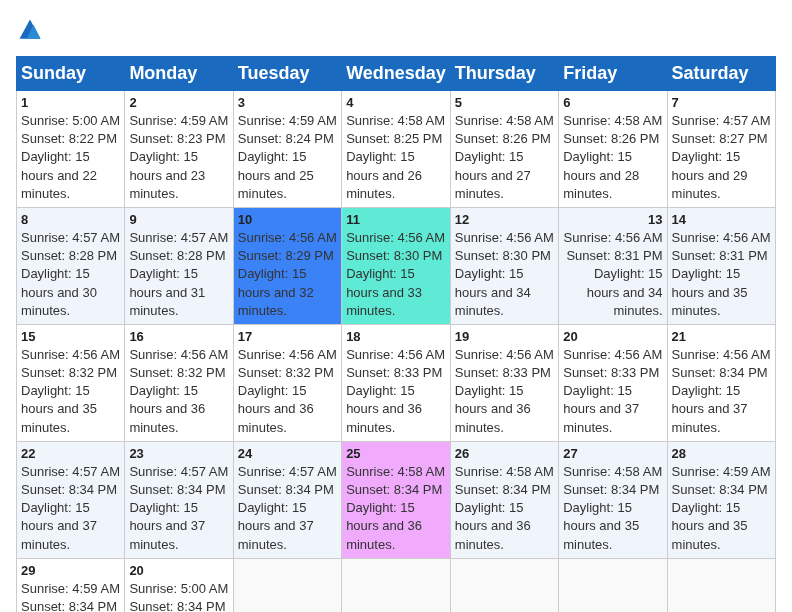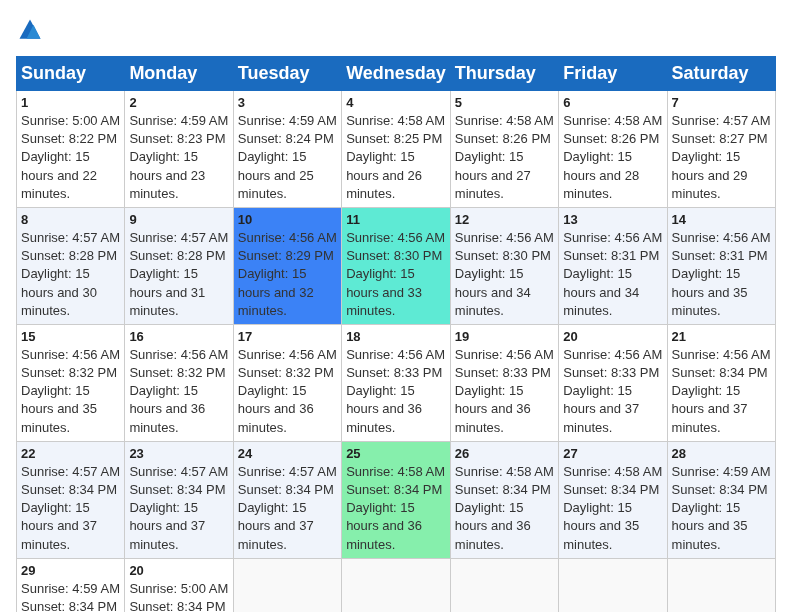--- a/index.html
+++ b/index.html
@@ -218,21 +218,21 @@
         </div>
       </td>
         <td style="background: rgb(240, 244, 251);">
         <span class="day-number">12</span>
         <div class="day-info">
           <span>Sunrise: 4:56 AM</span><br>
           <span>Sunset: 8:30 PM</span><br>
           <span>Daylight: 15 hours and 34 minutes.</span>
         </div>
       </td>
-        <td style="background: rgb(240, 244, 251);">
+        <td style="background: rgb(240, 244, 251); text-align: right;">
         <span class="day-number">13</span>
         <div class="day-info">
           <span>Sunrise: 4:56 AM</span><br>
           <span>Sunset: 8:31 PM</span><br>
           <span>Daylight: 15 hours and 34 minutes.</span>
         </div>
       </td>
         <td style="background: rgb(240, 244, 251);">
         <span class="day-number">14</span>
         <div class="day-info">
@@ -318,21 +318,21 @@
         </div>
       </td>
         <td style="background: rgb(240, 244, 251);">
         <span class="day-number">24</span>
         <div class="day-info">
           <span>Sunrise: 4:57 AM</span><br>
           <span>Sunset: 8:34 PM</span><br>
           <span>Daylight: 15 hours and 37 minutes.</span>
         </div>
       </td>
-        <td style="background: #86efac;">
+        <td style="background: #f0abfc;">
         <span class="day-number">25</span>
         <div class="day-info">
           <span>Sunrise: 4:58 AM</span><br>
           <span>Sunset: 8:34 PM</span><br>
           <span>Daylight: 15 hours and 36 minutes.</span>
         </div>
       </td>
         <td style="background: rgb(240, 244, 251);">
         <span class="day-number">26</span>
         <div class="day-info">

